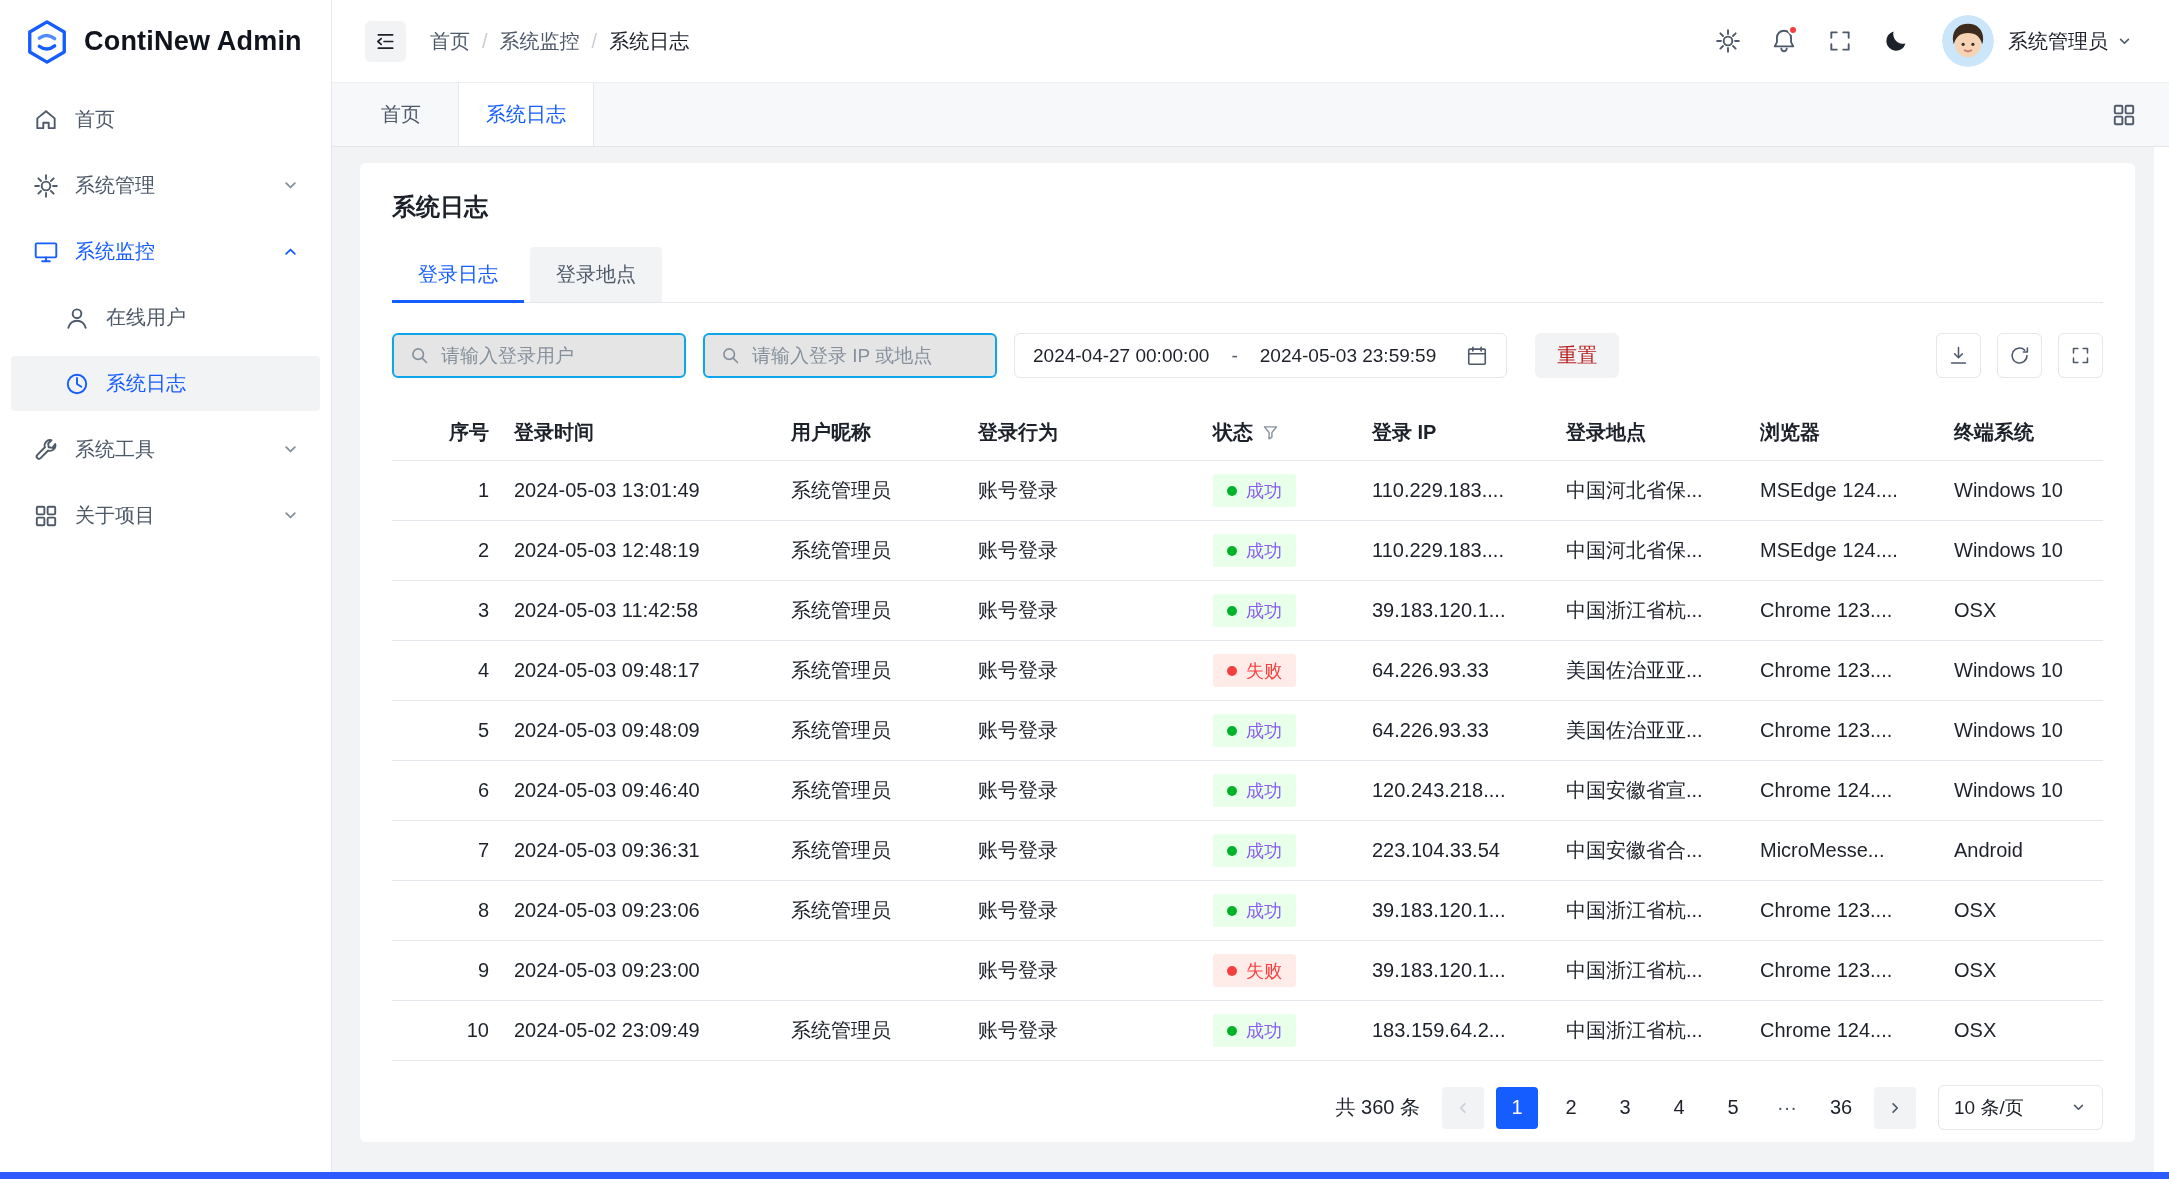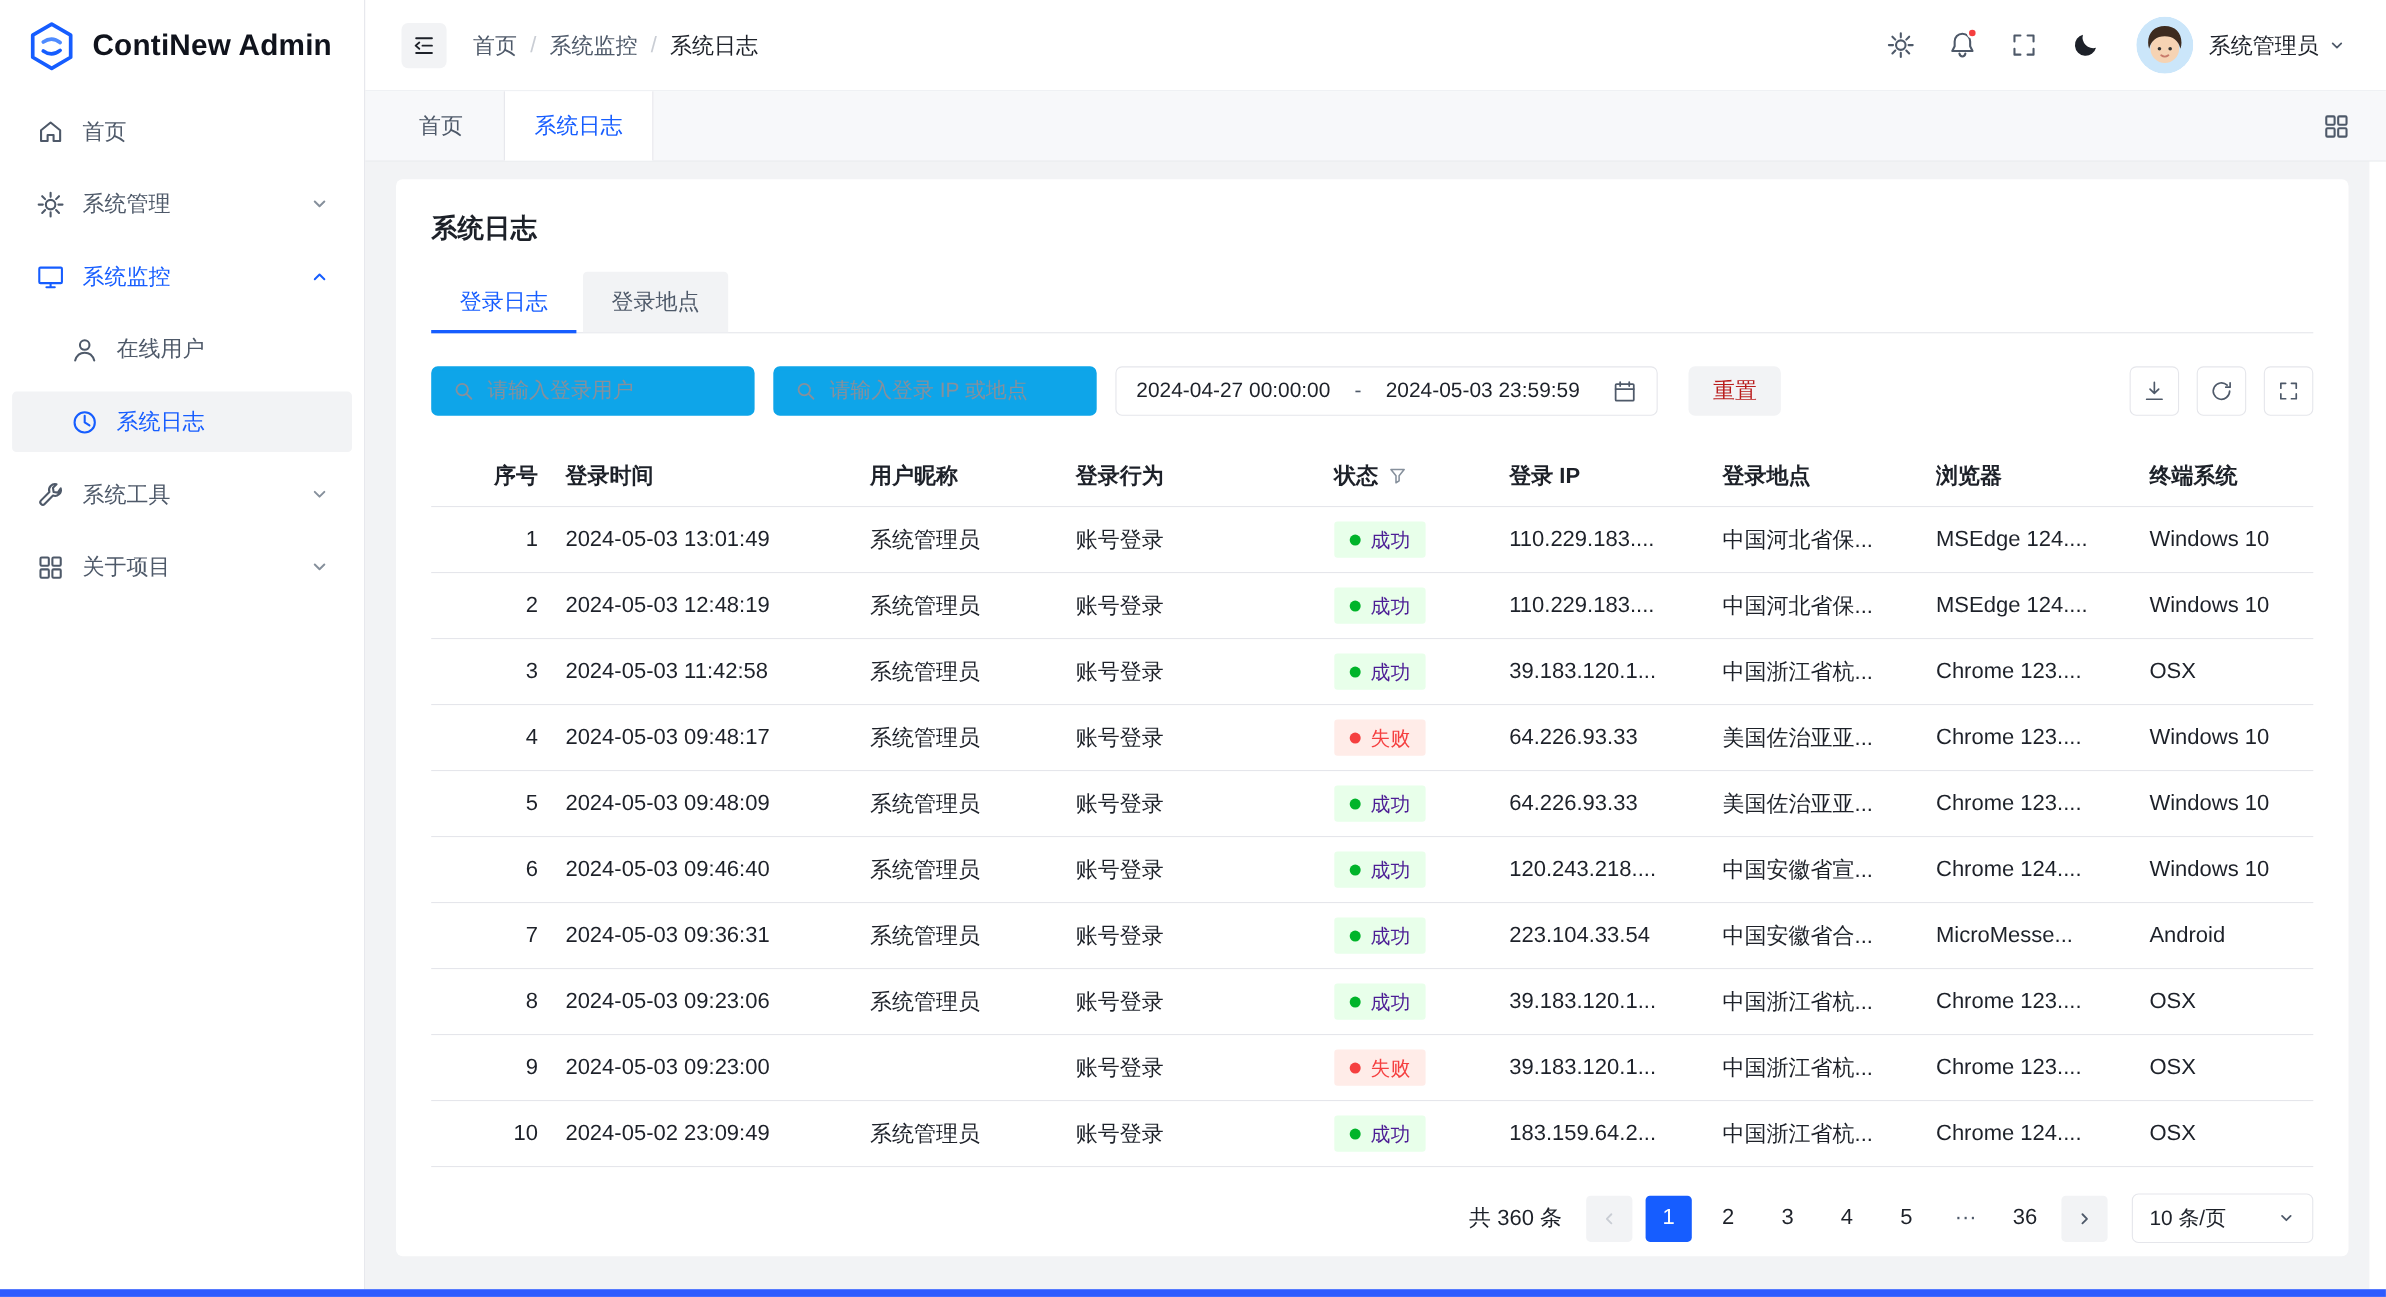--- a/index.html
+++ b/index.html
@@ -74,21 +74,21 @@
   .page-title { font-size: 24px; font-weight: bold; color: #1d2129; }
 
   .log-tabs { margin-top: 24px; border-bottom: 1px solid #e5e6eb; display: flex; }
   .log-tab { height: 55px; display: flex; align-items: center; padding: 0 26px; margin-right: 6px;
     font-size: 20px; color: #4e5969; background: #f2f3f5; border-radius: 4px 4px 0 0; cursor: pointer; position: relative; white-space: nowrap; }
   .log-tab.active { background: #fff; color: #165dff; }
   .log-tab.active::after { content: ""; position: absolute; left: 0; right: 0; bottom: -1px; height: 3px; background: #165dff; }
 
   
   .filter-row { margin-top: 30px; display: flex; align-items: center; }
-  .search-box { width: 294px; height: 45px; border: 4px solid #0ea5e9; border-radius: 6px; background: #0ea5e9;
+  .search-box { width: 294px; height: 45px; border: 2px solid #0ea5e9; border-radius: 6px; background: #e5e5e5;
     display: flex; align-items: center; gap: 11px; padding: 0 15px; margin-right: 17px; cursor: text; }
   .s-icon { width: 21px; height: 21px; color: #86909c; flex: none; }
   .s-icon svg { width: 100%; height: 100%; }
   .search-box input { border: none; outline: none; background: transparent; width: 100%;
     font-size: 19px; color: #1d2129; font-family: inherit; }
   .search-box input::placeholder { color: #86909c; }
   .date-box { height: 45px; border: 1px solid #e5e6eb; border-radius: 6px; background: #fff;
     display: flex; align-items: center; gap: 22px; padding: 0 18px; font-size: 19px; color: #1d2129;
     cursor: pointer; white-space: nowrap; }
   .date-sep { color: #4e5969; }
@@ -107,21 +107,21 @@
     border-bottom: 1px solid #e5e6eb; align-items: center; }
   .t-head .t-cell { height: 56px; color: #1d2129; font-weight: bold; }
   .t-cell { height: 59px; display: flex; align-items: center; padding-left: 25px;
     font-size: 20px; color: #1d2129; white-space: nowrap; overflow: hidden; }
   .t-cell.center { justify-content: flex-end; padding-left: 0; }
   .funnel { width: 17px; height: 17px; margin-left: 9px; color: #86909c; cursor: pointer; }
   .funnel svg { width: 100%; height: 100%; }
   .badge { display: inline-flex; align-items: center; gap: 9px; height: 33px; padding: 0 14px;
     border-radius: 3px; font-size: 18px; }
   .badge .bdot { width: 10px; height: 10px; border-radius: 50%; }
-  .badge.success { background: #e8ffea; color: #4c1d95; }
+  .badge.success { background: #e8ffea; color: #8b5cf6; }
   .badge.success .bdot { background: #00b42a; }
   .badge.fail { background: #ffece8; color: #f53f3f; }
   .badge.fail .bdot { background: #f53f3f; }
 
   
   .pagination { margin-top: 24px; display: flex; align-items: center; justify-content: flex-end; gap: 12px; }
   .page-total { font-size: 20px; color: #1d2129; margin-right: 10px; white-space: nowrap; }
   .pages { display: flex; gap: 12px; }
   .page-btn { min-width: 42px; height: 42px; border: none; border-radius: 4px; background: transparent;
     display: flex; align-items: center; justify-content: center; font-size: 20px; color: #1d2129;

